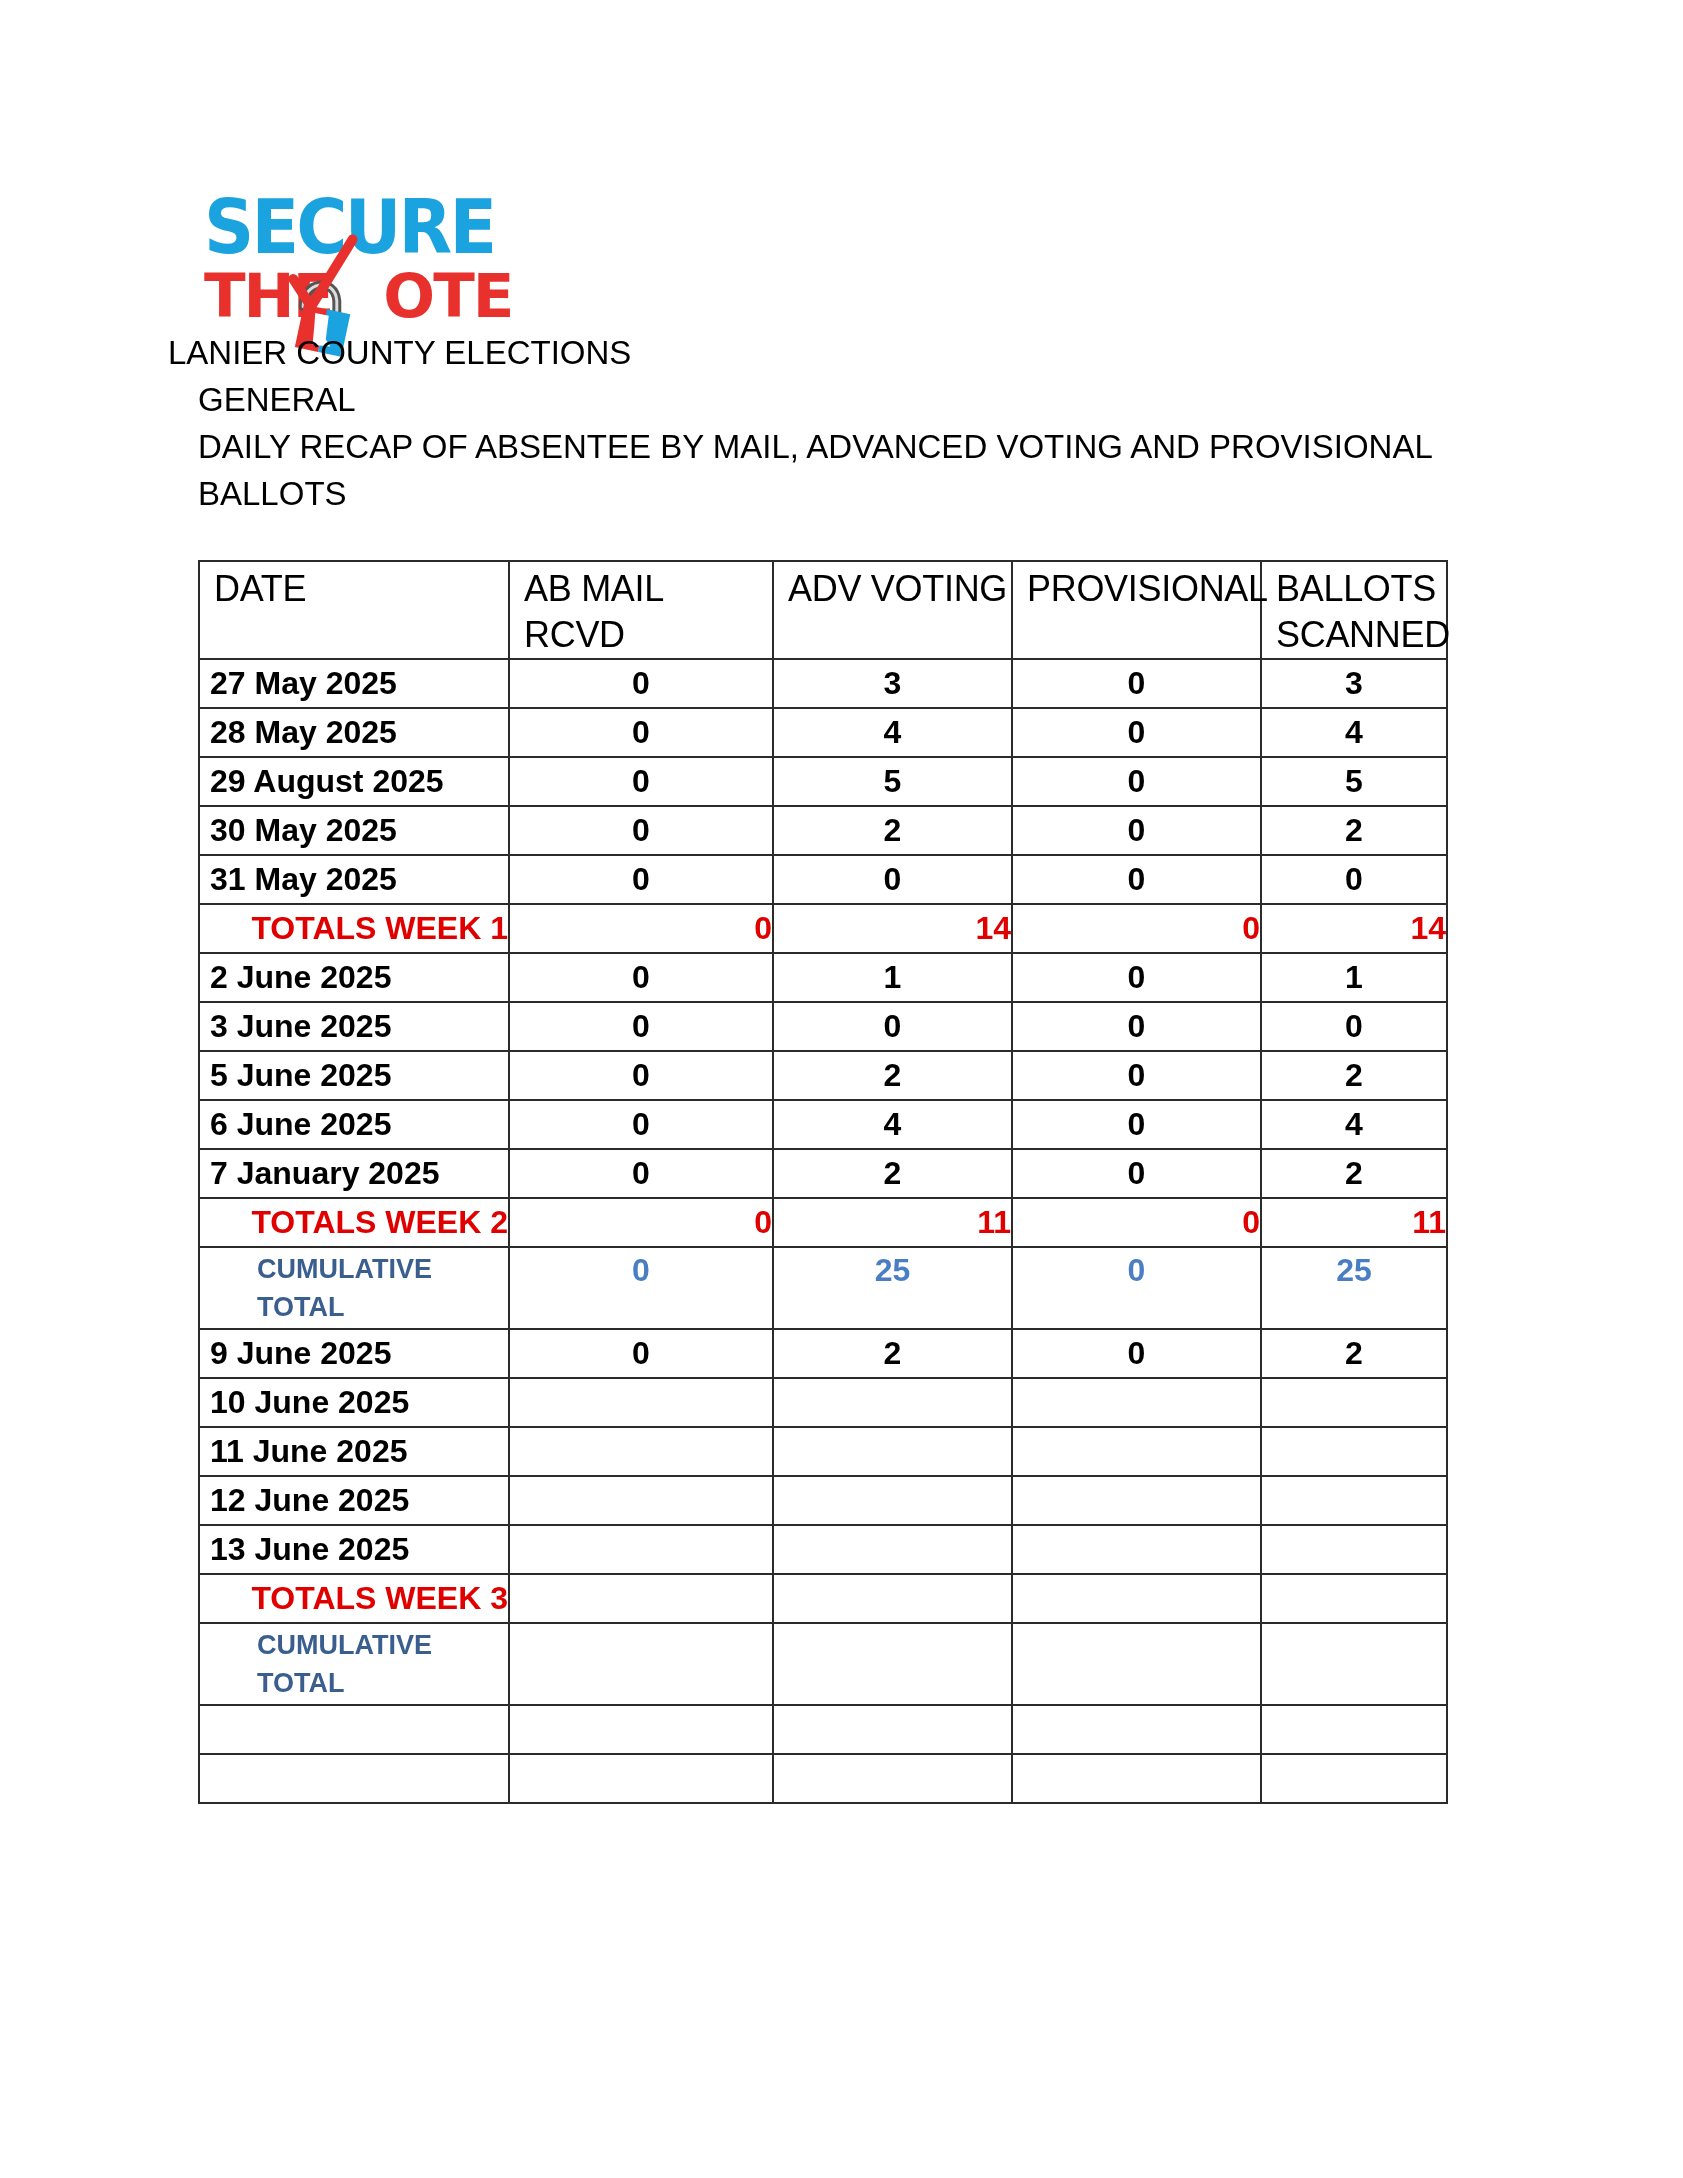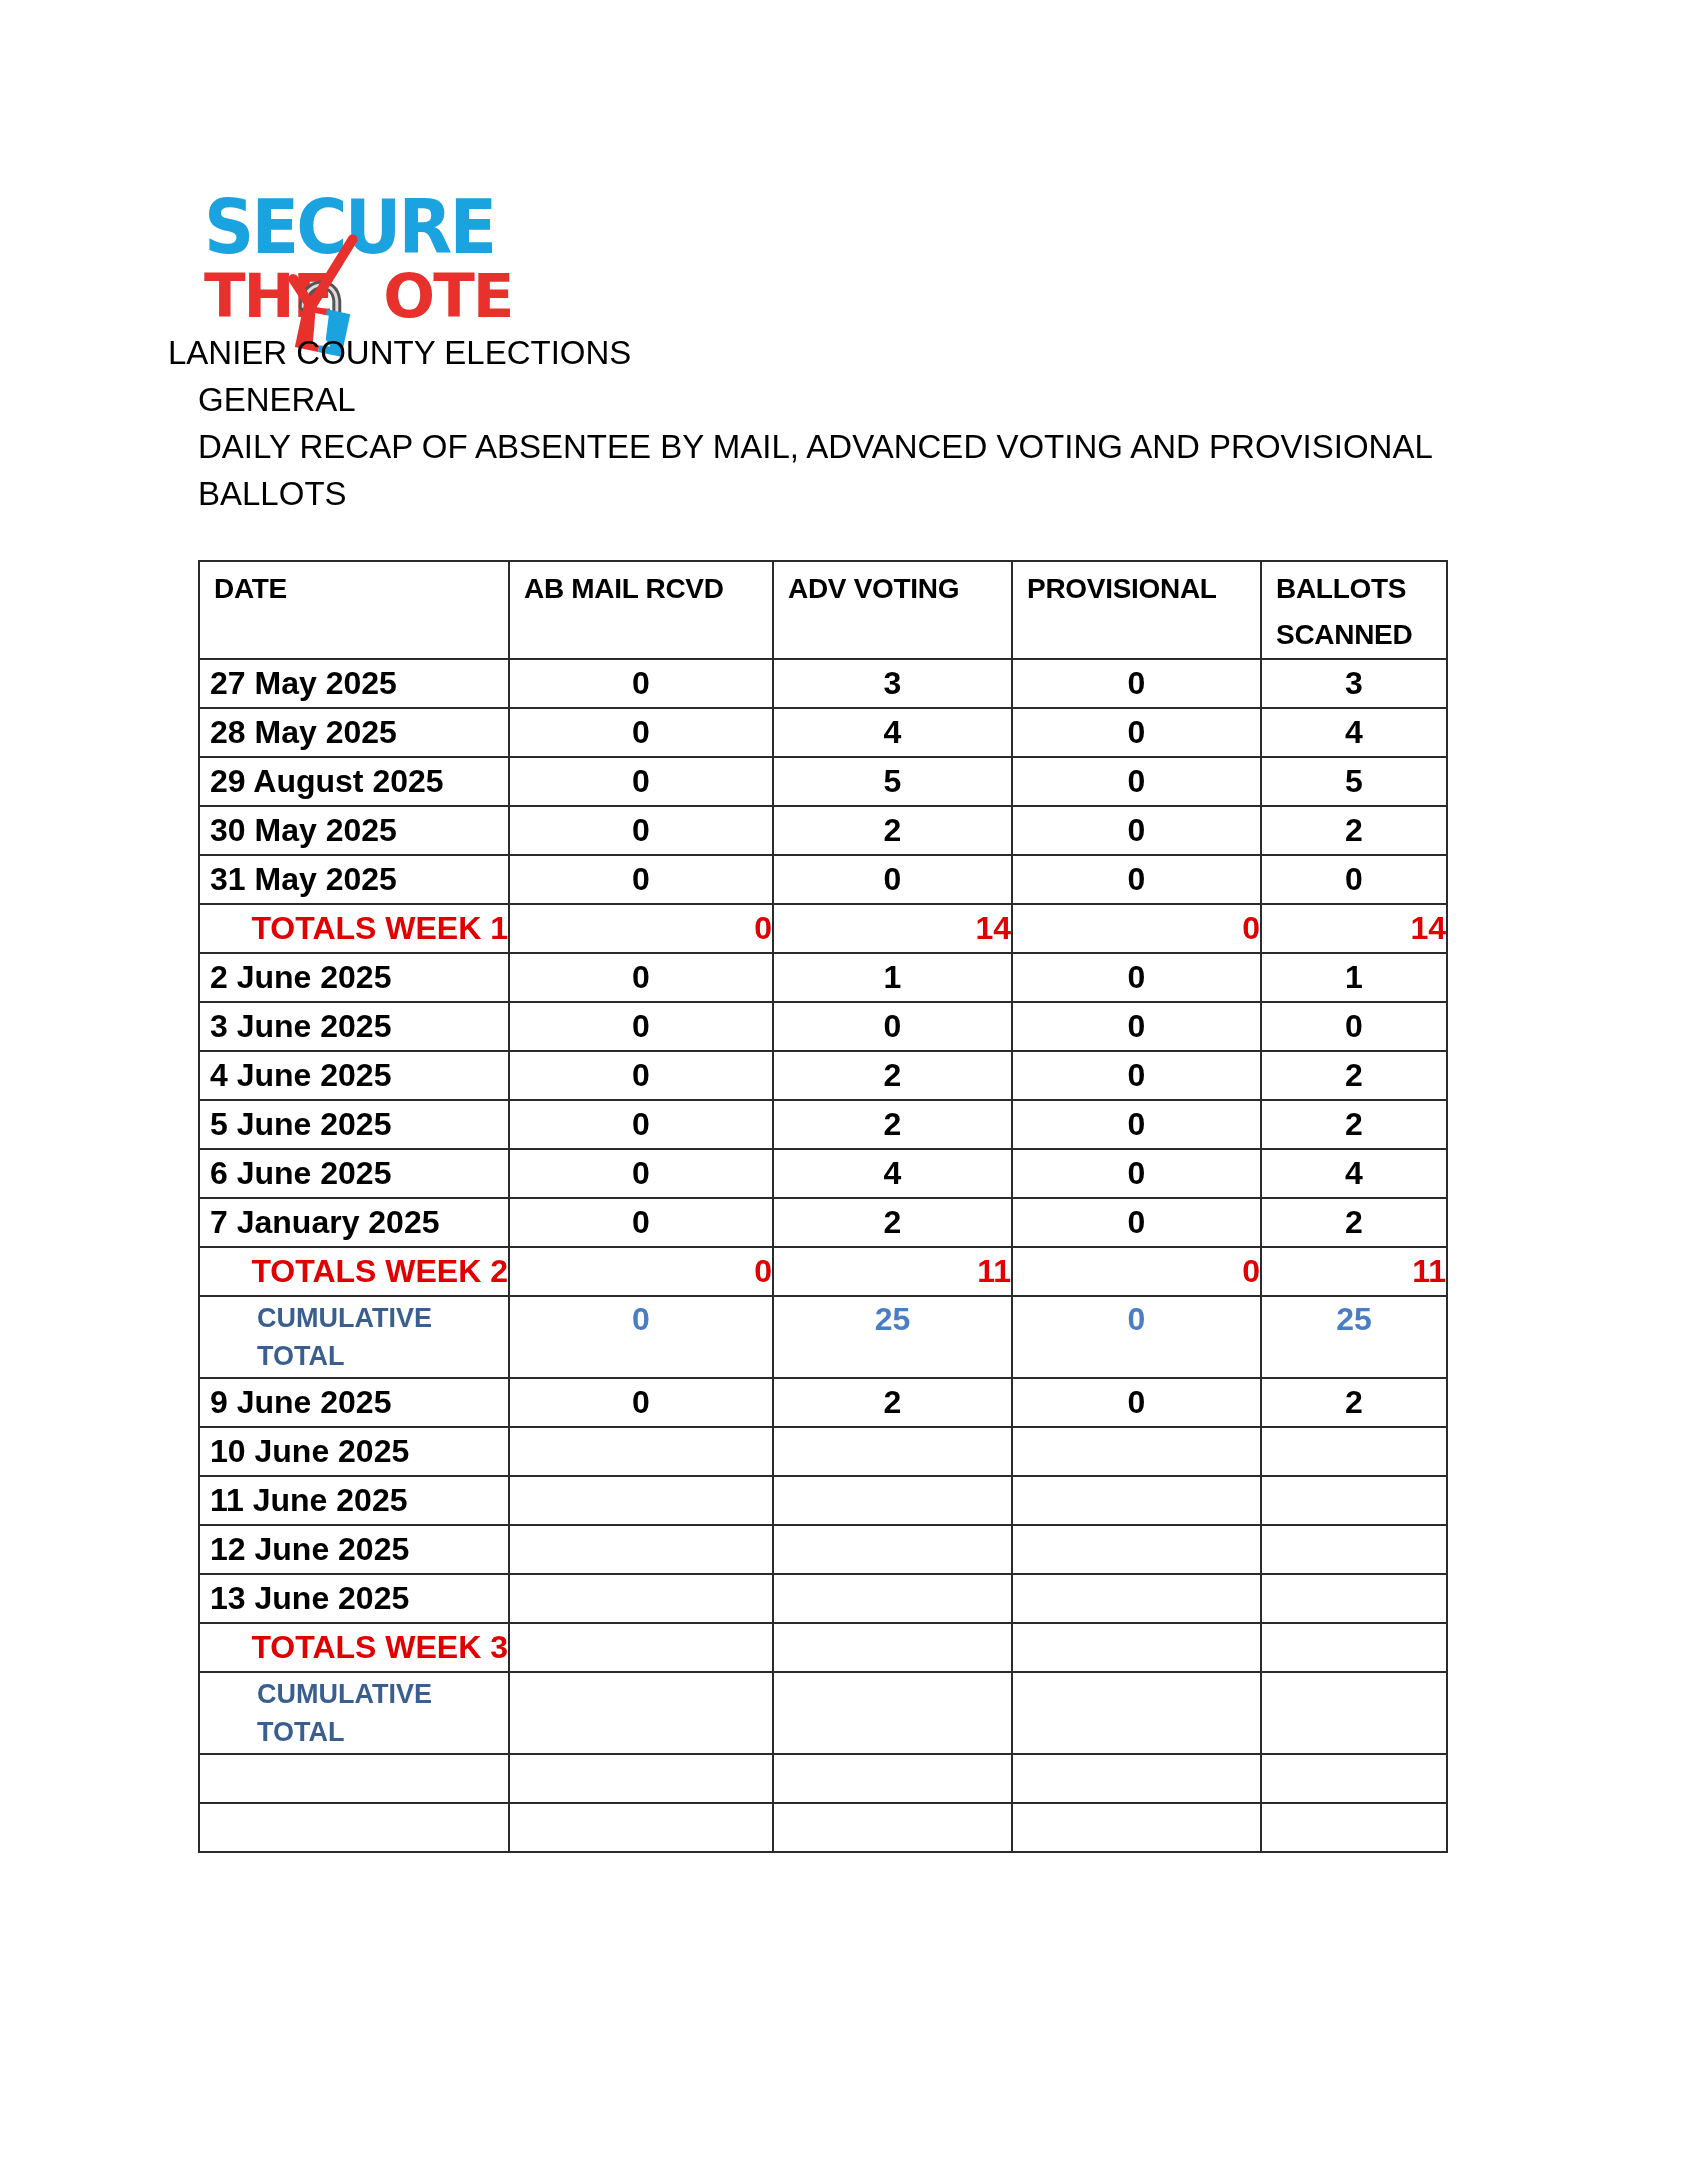--- a/index.html
+++ b/index.html
@@ -13,21 +13,21 @@
   .title-block { position: absolute; left: 198px; width: 1287px; top: 329px; font-size: 33px; line-height: 47px; color: #000; }
   .title-block .t1 { position: relative; left: -30px; }
 
   table.recap { position: absolute; left: 198px; top: 560px; border-collapse: collapse; table-layout: fixed; width: 1248px; }
   table.recap td, table.recap th { border: 2px solid #2b2b2b; padding: 0; vertical-align: top; }
   col.c-date { width: 310px; }
   col.c-ab { width: 264px; }
   col.c-adv { width: 239px; }
   col.c-prov { width: 249px; }
   col.c-scan { width: 186px; }
-  th { font-weight: bold; font-size: 28px; text-align: left; height: 93px; line-height: 46px; padding-top: 2px !important; }
+  th { font-weight: normal; font-size: 36px; text-align: left; height: 93px; line-height: 46px; padding-top: 2px !important; }
   th .hpad { display: block; padding-left: 14px; padding-top: 2px; letter-spacing: -0.3px; }
   th.h-ab .hpad, th.h-adv .hpad, th.h-prov .hpad { }
   tr.row td { height: 47px; font-size: 32px; font-weight: bold; line-height: 47px; }
   td.date .cell { display: block; padding-left: 10px; }
   td.num { text-align: center; }
   tr.total td { color: #E00000; text-align: right; }
   tr.cum td { height: 80px; }
   tr.cum td.date { color: #3A5F8F; font-size: 27px; line-height: 38px; }
   tr.cum td.date .cell { padding-top: 2px; margin-left: 47px; }
   tr.cum td.num { color: #4A7EC4; line-height: 44px; }
@@ -156,29 +156,20 @@
         <td class="date">
           <span class="cell">3 June 2025</span>
         </td>
         <td class="num">0</td>
         <td class="num">0</td>
         <td class="num">0</td>
         <td class="num">0</td>
       </tr>
       <tr class="row day">
         <td class="date">
-          <span class="cell">4 June 2025</span>
-        </td>
-        <td class="num">0</td>
-        <td class="num">2</td>
-        <td class="num">0</td>
-        <td class="num">2</td>
-      </tr>
-      <tr class="row day">
-        <td class="date">
           <span class="cell">5 June 2025</span>
         </td>
         <td class="num">0</td>
         <td class="num">2</td>
         <td class="num">0</td>
         <td class="num">2</td>
       </tr>
       <tr class="row day">
         <td class="date">
           <span class="cell">6 June 2025</span>

